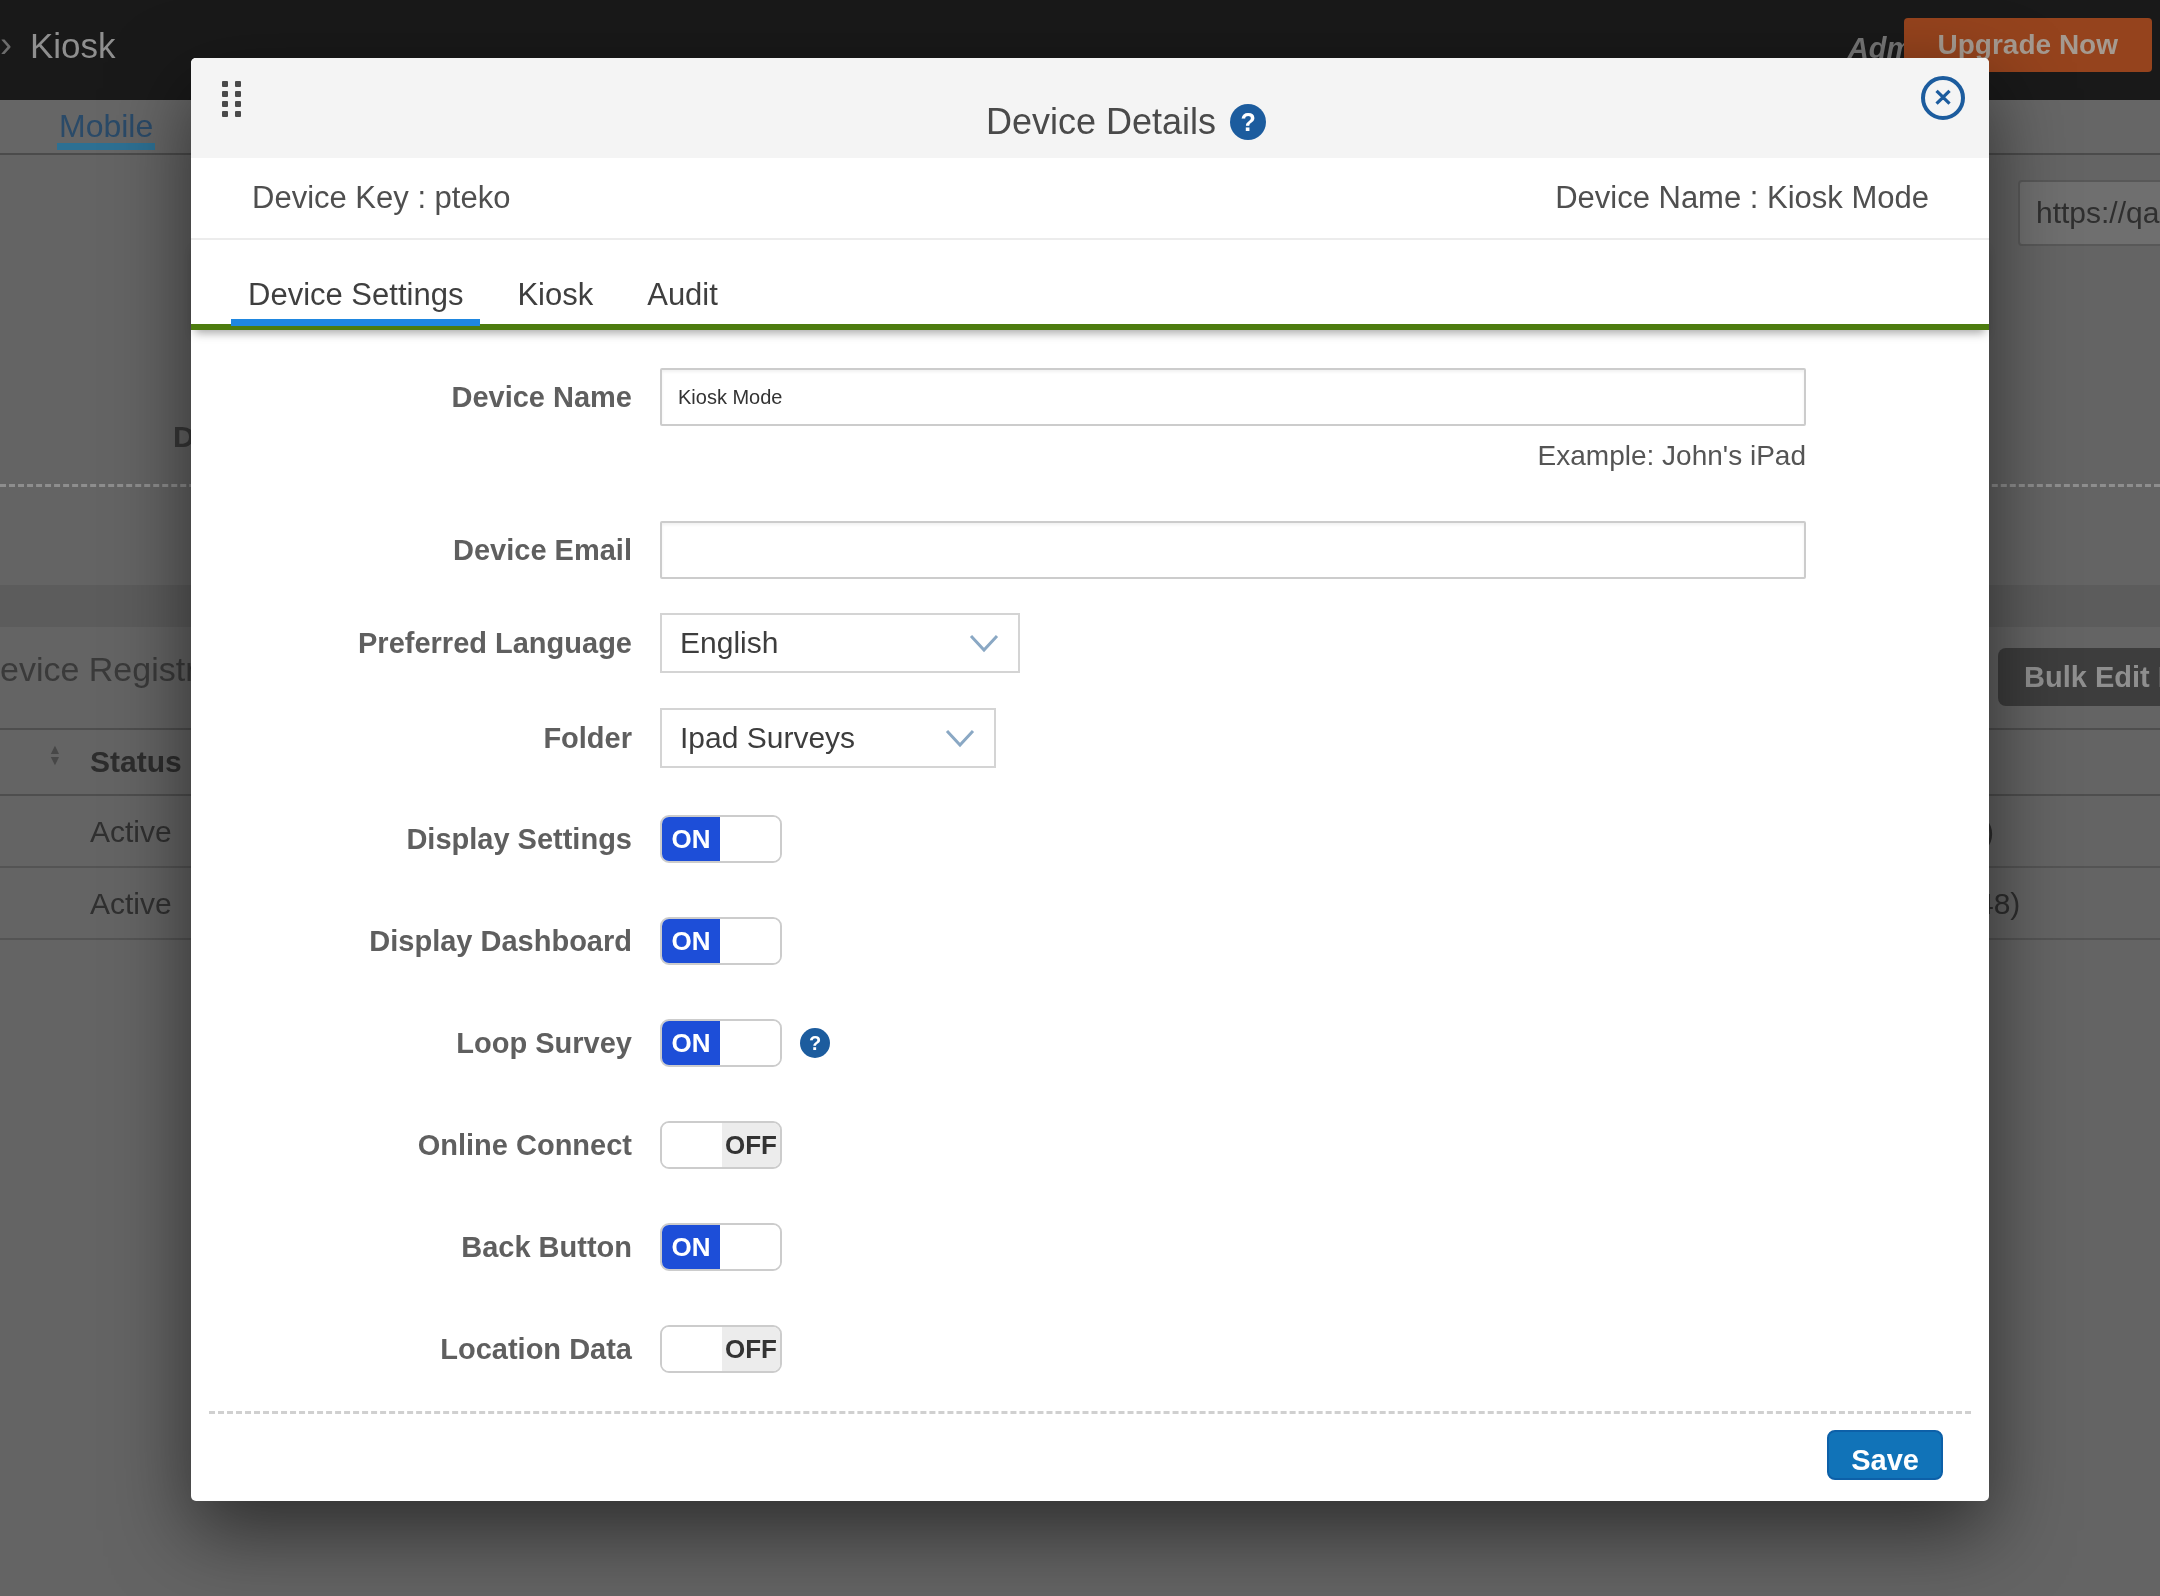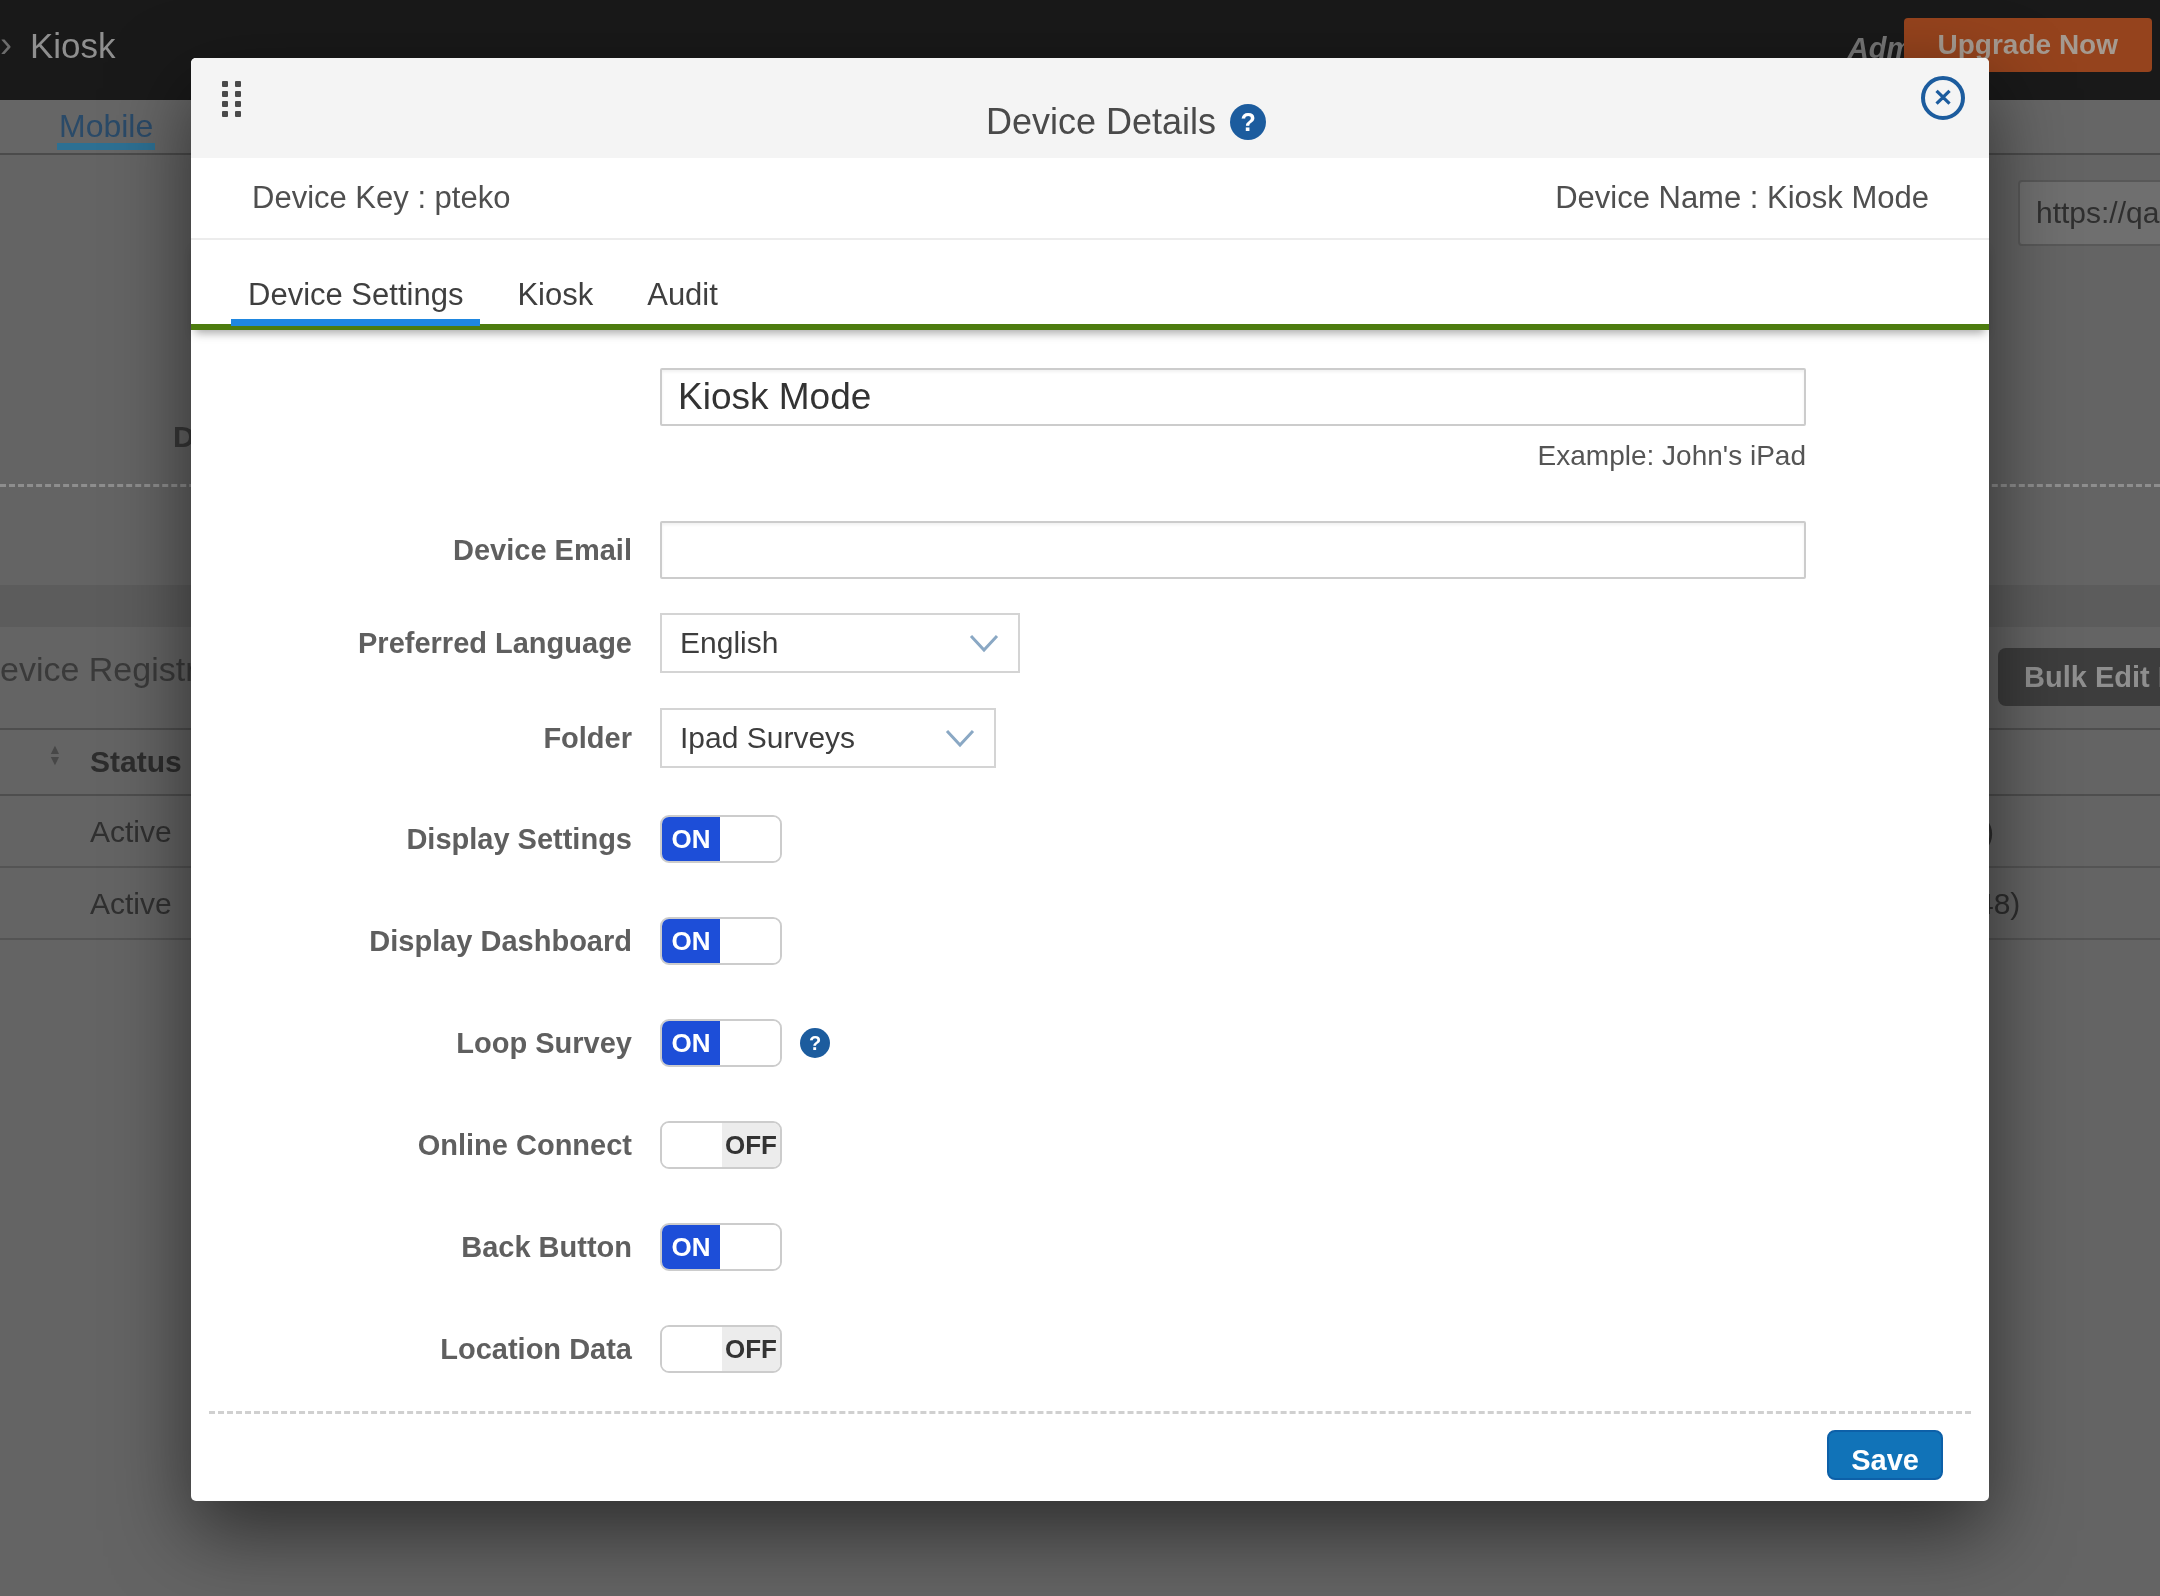--- a/index.html
+++ b/index.html
@@ -48,21 +48,21 @@
   .key-left{position:absolute;left:61px;top:0;line-height:80px;font-size:31px;color:#4f4f4f;}
   .key-right{position:absolute;right:60px;top:0;line-height:80px;font-size:31px;color:#4f4f4f;}
 
   .tabs{position:absolute;left:0;top:182px;width:100%;height:90px;display:flex;padding-left:40px;border-bottom:6px solid #4d7c0f;box-shadow:0 7px 9px -4px rgba(0,0,0,0.35);}
   .tab{position:relative;margin-right:20px;padding:26px 17px 0 17px;display:flex;align-items:center;font-size:31px;color:#3f3f3f;cursor:pointer;}
   .tab.active::after{content:"";position:absolute;left:0;right:0;bottom:-2px;height:7px;background:#1f87e0;}
 
   .frow{position:absolute;left:0;width:100%;}
   .flabel{position:absolute;left:0;top:0;width:441px;text-align:right;font-size:29px;font-weight:bold;color:#5f5f5f;}
   .fctrl{position:absolute;left:469px;top:0;display:flex;align-items:center;}
-  .text-input{width:1146px;height:58px;border:2px solid #ccc;border-radius:2px;box-shadow:inset 0 2px 3px rgba(0,0,0,0.06);font-size:37px;color:#333;padding:0 16px;}
+  .text-input{width:1146px;height:58px;border:2px solid #ccc;border-radius:2px;box-shadow:inset 0 2px 3px rgba(0,0,0,0.06);font-size:20px;color:#333;padding:0 16px;}
   .hint{position:absolute;left:469px;top:0;width:1146px;text-align:right;font-size:28px;color:#555;}
   .select-box{height:60px;border:2px solid #d4d4d4;display:flex;align-items:center;justify-content:space-between;padding:0 18px;background:#fff;cursor:pointer;}
   .select-box .sel-val{font-size:30px;color:#3d3d3d;}
   .toggle{width:122px;height:48px;border:2px solid #ccc;border-radius:9px;display:flex;overflow:hidden;background:#fff;cursor:pointer;}
   .toggle .seg{flex:1;display:flex;align-items:center;justify-content:center;font-size:26px;font-weight:bold;}
   .toggle .knob{flex:0 0 60px;background:#fff;}
   .toggle.on .seg{background:#1d4ed8;color:#fff;}
   .toggle.off .seg{background:#ececec;color:#333;}
   .help-dot{display:inline-flex;align-items:center;justify-content:center;width:30px;height:30px;margin-left:18px;border-radius:50%;background:#1c5c9e;color:#fff;font-size:20px;font-weight:bold;}
 
@@ -136,20 +136,21 @@
       <span class="key-right">Device Name : Kiosk Mode</span>
     </div>
 
     <div class="tabs">
       <span class="tab active">Device Settings</span>
       <span class="tab">Kiosk</span>
       <span class="tab">Audit</span>
     </div>
 
     <div class="frow" style="top:310px;height:58px;">
+      <span class="flabel" style="line-height:58px;">Device Name</span>
       <div class="fctrl">
           <input class="text-input" type="text" value="Kiosk Mode" style="">
         </div>
     </div>
     <div class="frow" style="top:463px;height:58px;">
       <span class="flabel" style="line-height:58px;">Device Email</span>
       <div class="fctrl">
           <input class="text-input" type="text" value="" style="">
         </div>
     </div>

